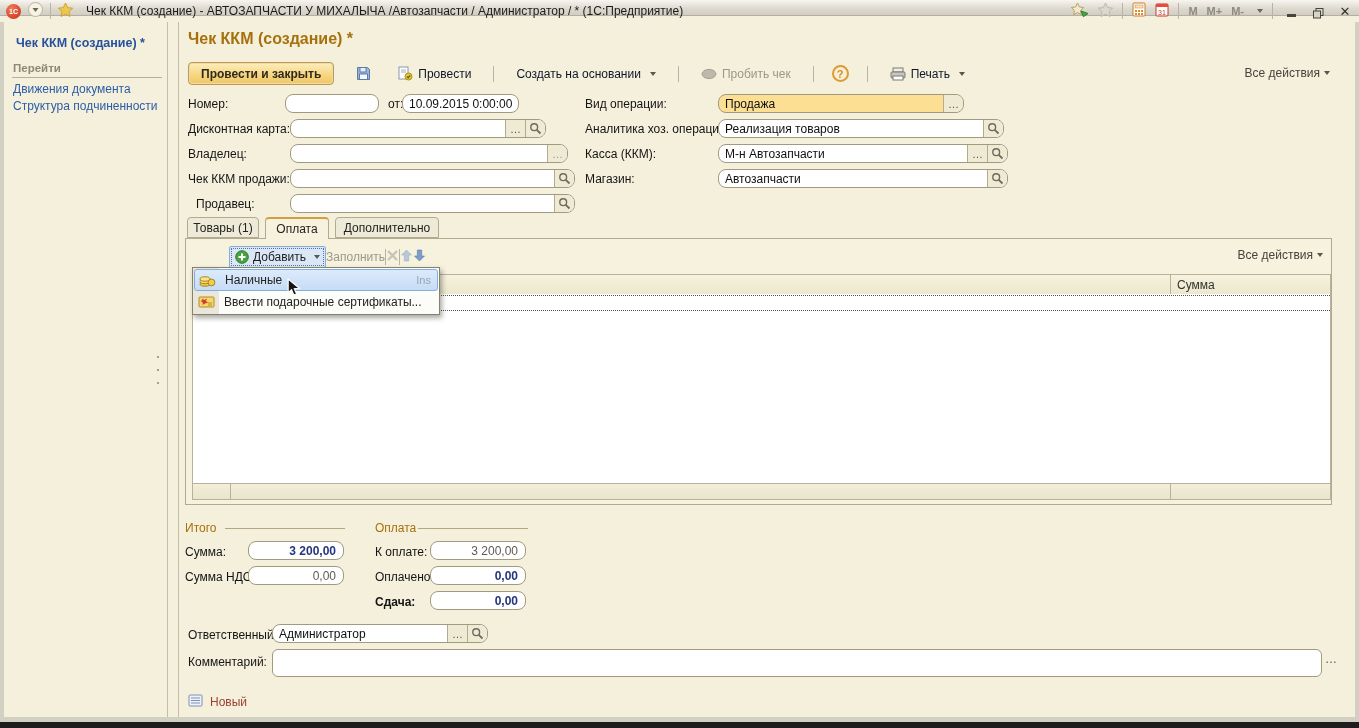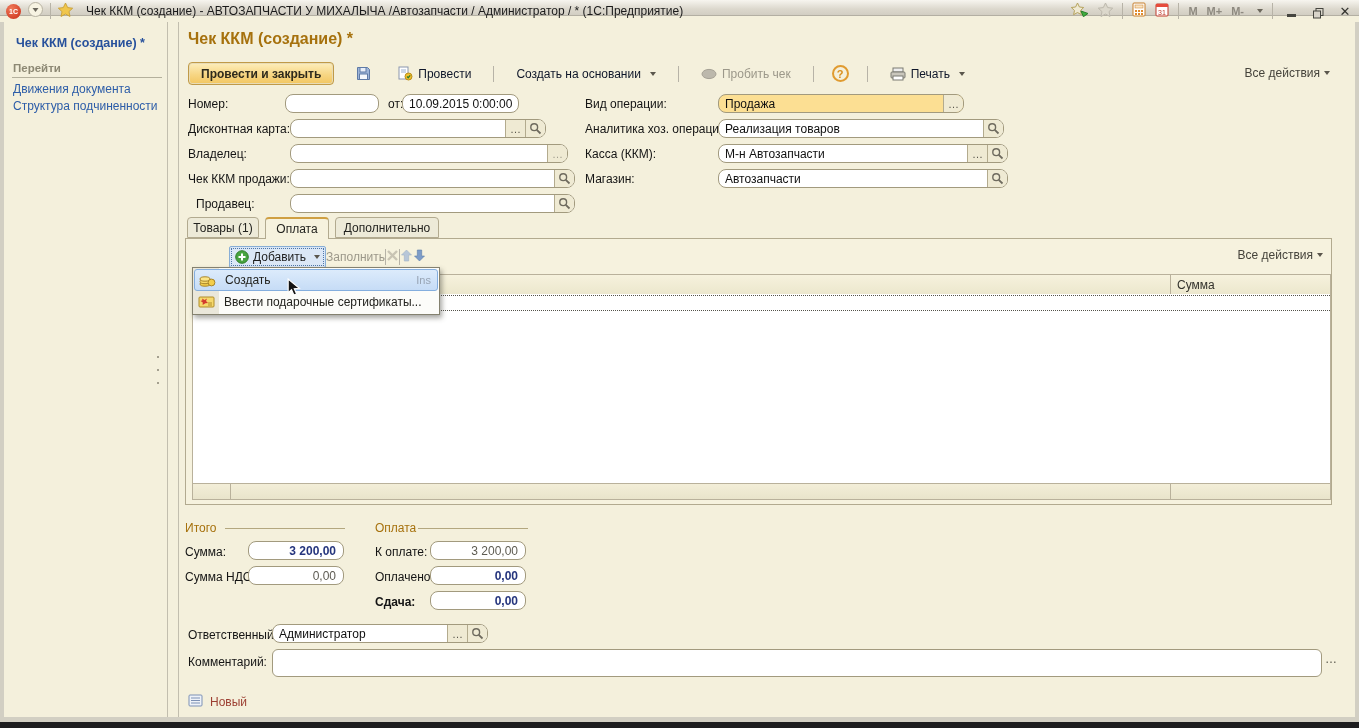--- a/index.html
+++ b/index.html
@@ -383,21 +383,21 @@
   <div class="tfoot" style="left:1170px;width:161px"></div>
 
   <div class="abs menu">
     <div class="mi hi">
       <svg width="17" height="13">
           <ellipse cx="6" cy="10" rx="5" ry="2.2" fill="#f4ce4a" stroke="#a8852a"></ellipse>
           <ellipse cx="6" cy="7.5" rx="5" ry="2.2" fill="#f8da6a" stroke="#a8852a"></ellipse>
           <ellipse cx="6" cy="5" rx="5" ry="2.2" fill="#fbe588" stroke="#a8852a"></ellipse>
           <circle cx="12.5" cy="8.5" r="3.4" fill="#f4ce4a" stroke="#a8852a"></circle>
         </svg>
-      <span>Создать</span>
+      <span>Наличные</span>
       <span class="short">Ins</span>
     </div>
     <div class="mi">
       <svg width="17" height="12">
           <rect x="1" y="1" width="15" height="10" rx="1" fill="#f6d96d" stroke="#b08c2a"></rect>
           <path d="M4 2.5l2.6 1.4L9 2.5 8 5l2 2-2.6.3L4.6 9l.2-2.6L2.5 5l2-.8z" fill="#d23b2e"></path>
           <line x1="10" y1="7" x2="14" y2="7" stroke="#b08c2a"></line>
           <line x1="10" y1="9" x2="14" y2="9" stroke="#b08c2a"></line>
         </svg>
       <span>Ввести подарочные сертификаты...</span>

